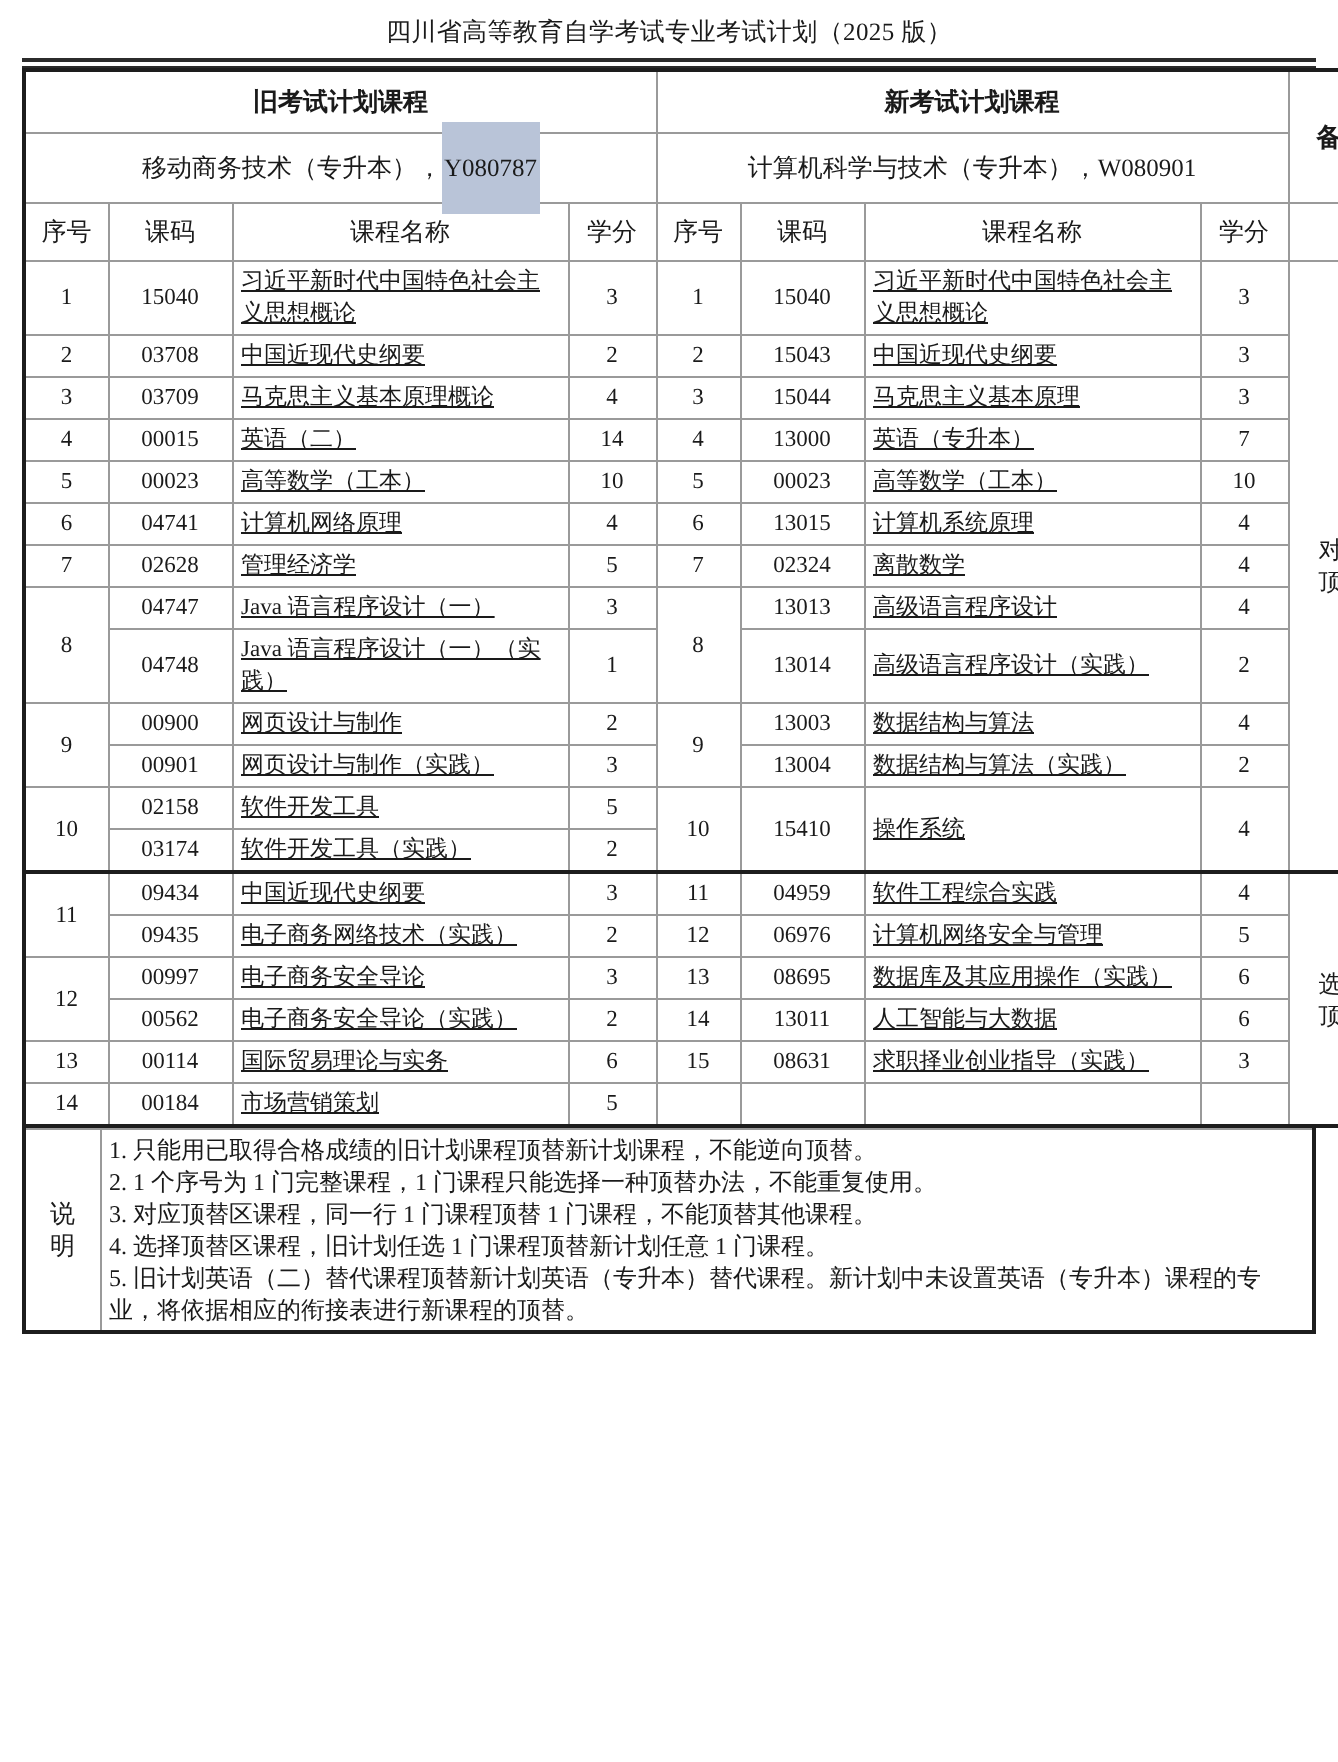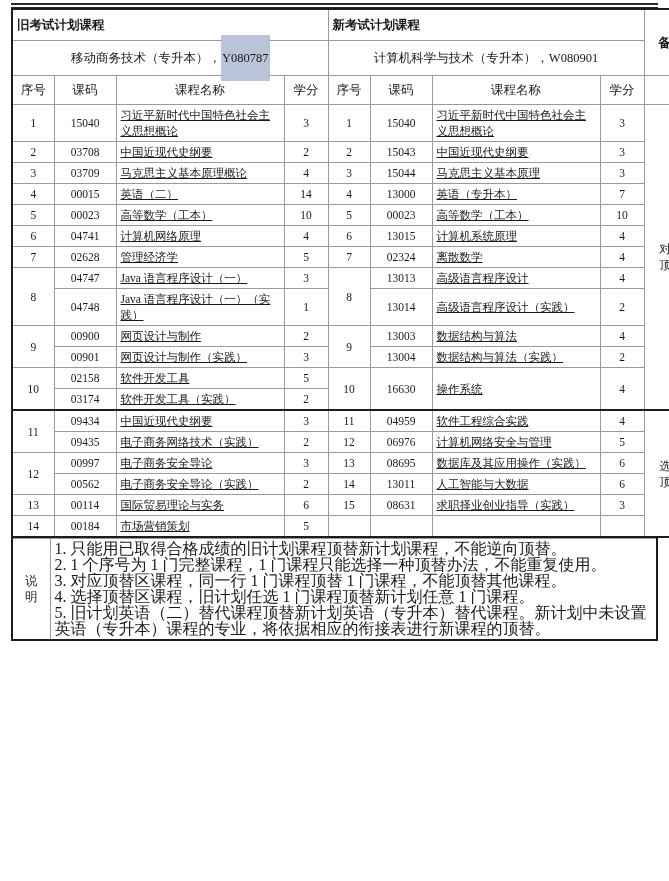--- a/index.html
+++ b/index.html
@@ -62,21 +62,21 @@
     vertical-align: middle;
     line-height: 16px;
   }
   
   table.main {
     border: 2px solid #1d1d1d;
   }
   .c-left { text-align: left; padding-left: 6px; text-decoration: underline; }
 
   .sect-head {
-    text-align: left;
+    text-align: center;
     font-weight: bold;
     font-size: 12.5px;
     height: 26px;
   }
   .plan-line {
     text-align: center;
     font-size: 12.5px;
     height: 30px;
   }
   .remark-head {
@@ -113,34 +113,35 @@
   .notes-label {
     text-align: center;
     font-size: 12.5px;
     line-height: 22px;
     vertical-align: middle;
     width: 38px;
   }
   .notes-label span { display: block; }
   .notes-body {
     text-align: left;
-    font-size: 16px;
+    font-size: 12px;
     line-height: 21px;
     padding: 4px 6px 4px 8px;
     margin-left: 40px;
   }
   .notes-body p {
     margin: 0;
   }
 </style>
 </head>
 <body>
 
 <div class="page">
 
+  <div class="doc-header">四川省高等教育自学考试专业考试计划（2025 版）</div>
   <div class="rule-double"></div>
 
   <table class="main">
     <colgroup>
       <col style="width:42px">
       <col style="width:62px">
       <col style="width:168px">
       <col style="width:44px">
       <col style="width:42px">
       <col style="width:62px">
@@ -280,21 +281,21 @@
           <td class="num">13004</td>
           <td class="c-left">数据结构与算法（实践）</td>
           <td class="num">2</td>
         </tr>
         <tr>
           <td class="seq" rowspan="2">10</td>
           <td class="num">02158</td>
           <td class="c-left">软件开发工具</td>
           <td class="num">5</td>
           <td class="seq" rowspan="2">10</td>
-          <td class="num" rowspan="2">16630</td>
+          <td class="num" rowspan="2">15410</td>
           <td class="c-left" rowspan="2">操作系统</td>
           <td class="num" rowspan="2">4</td>
         </tr>
         <tr class="thick-bottom">
           <td class="num">03174</td>
           <td class="c-left">软件开发工具（实践）</td>
           <td class="num">2</td>
         </tr>
         <tr class="thick-top">
           <td class="seq" rowspan="2">11</td>

